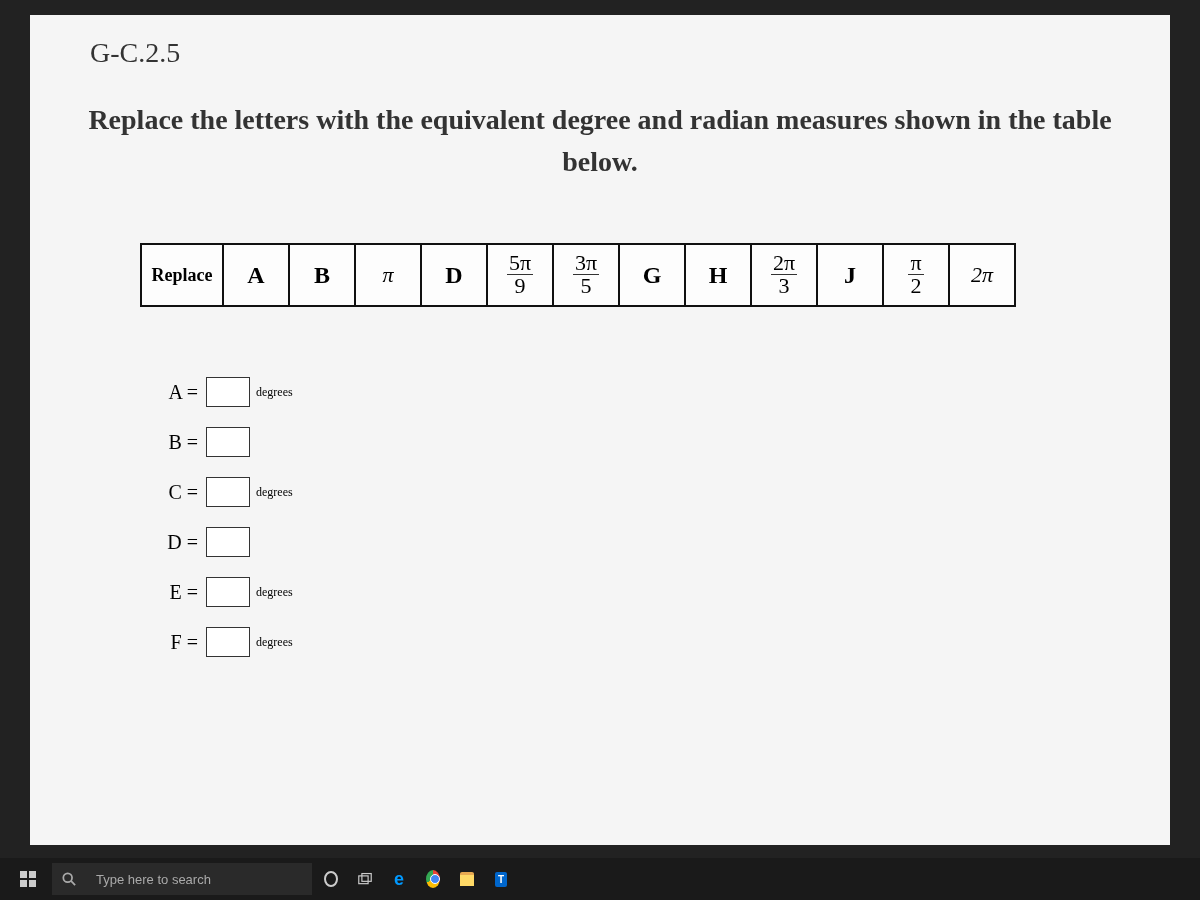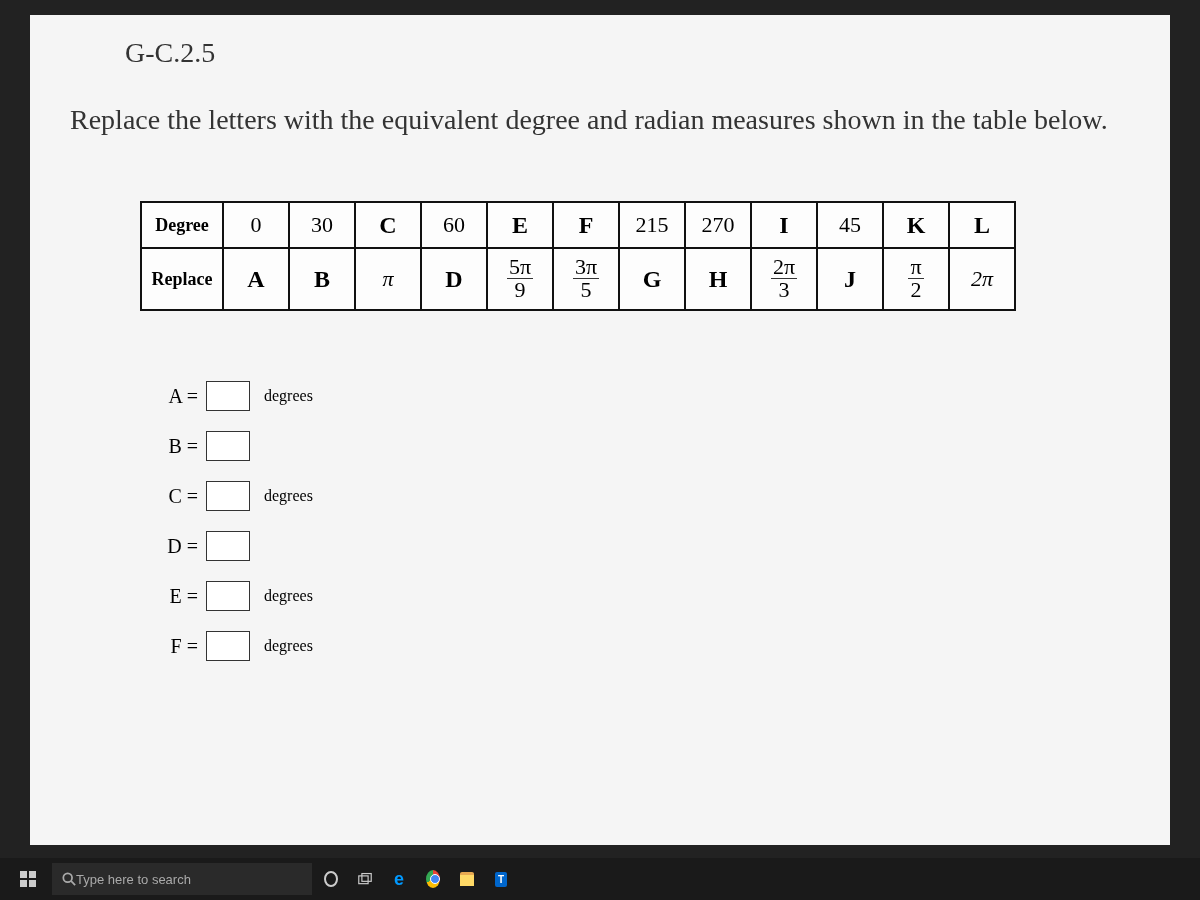--- a/index.html
+++ b/index.html
@@ -25,29 +25,30 @@
     .content-area {
       background: #f5f5f5;
       width: 100%;
       height: 830px;
       padding: 0;
       overflow: hidden;
     }
     .header-code {
       font-size: 28px;
       font-weight: normal;
-      padding: 22px 0 0 95px;
+      padding: 22px 0 0 60px;
       color: #333;
     }
     .instructions {
       font-size: 28px;
-      font-weight: 400;
+      font-weight: 700;
       line-height: 1.5;
       padding: 30px 40px 0 40px;
       color: #333;
+      text-align: center;
     }
     .table-wrapper {
       margin: 60px 0 0 110px;
     }
     table.measure-table {
       border-collapse: collapse;
     }
     .measure-table td, .measure-table th {
       border: 2px solid #111;
       text-align: center;
@@ -109,22 +110,22 @@
       margin-right: 4px;
     }
     .answer-input {
       width: 44px;
       height: 30px;
       border: 1px solid #333;
       background: white;
       margin: 0 4px;
     }
     .answer-unit {
-      font-size: 16px;
-      margin-left: 10px;
+      font-size: 12px;
+      margin-left: 2px;
       text-align: center;
     }
     .taskbar {
       position: absolute;
       bottom: 0;
       left: 0;
       right: 0;
       height: 42px;
       background: #1a1a1a;
       display: flex;
@@ -148,21 +149,21 @@
     .search-box {
       background: #2a2a2a;
       width: 260px;
       height: 32px;
       display: flex;
       align-items: center;
       padding: 0 10px;
       color: #aaa;
       font-family: 'Segoe UI', sans-serif;
       font-size: 13px;
-      gap: 0;
+      gap: 20px;
     }
     .search-icon-svg {
       width: 14px;
       height: 14px;
       stroke: #aaa;
       stroke-width: 2;
       fill: none;
     }
     .tb-icon {
       width: 30px;
@@ -220,35 +221,20 @@
 <div class="screen-frame">
   <div class="content-area">
 
     <div class="header-code">G-C.2.5</div>
 
     <div class="instructions">Replace the letters with the equivalent degree and radian measures shown in the table below.</div>
 
     <div class="table-wrapper">
       <table class="measure-table">
         <tbody>
-            <tr class="degree-row">
-          <th class="row-label">Degree</th>
-          <td>0</td>
-          <td>30</td>
-          <td class="letter">C</td>
-          <td>60</td>
-          <td class="letter">E</td>
-          <td class="letter">F</td>
-          <td>215</td>
-          <td>270</td>
-          <td class="letter">I</td>
-          <td>45</td>
-          <td class="letter">K</td>
-          <td class="letter">L</td>
-        </tr>
         <tr class="radian-row">
           <th class="row-label">Replace</th>
           <td class="letter">A</td>
           <td class="letter">B</td>
           <td><span class="pi-symbol">π</span></td>
           <td class="letter">D</td>
           <td>
             <span class="frac"><span class="num">5π</span><span class="den">9</span></span>
           </td>
           <td>

